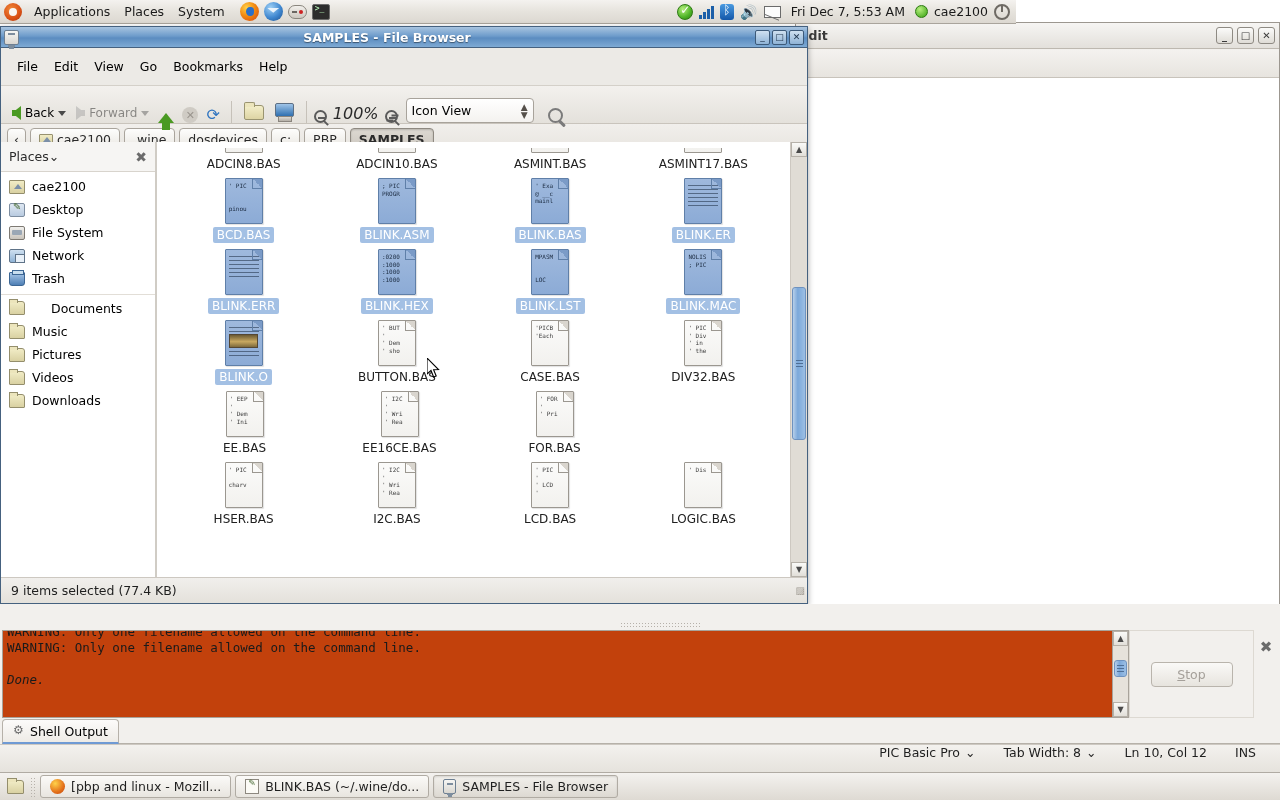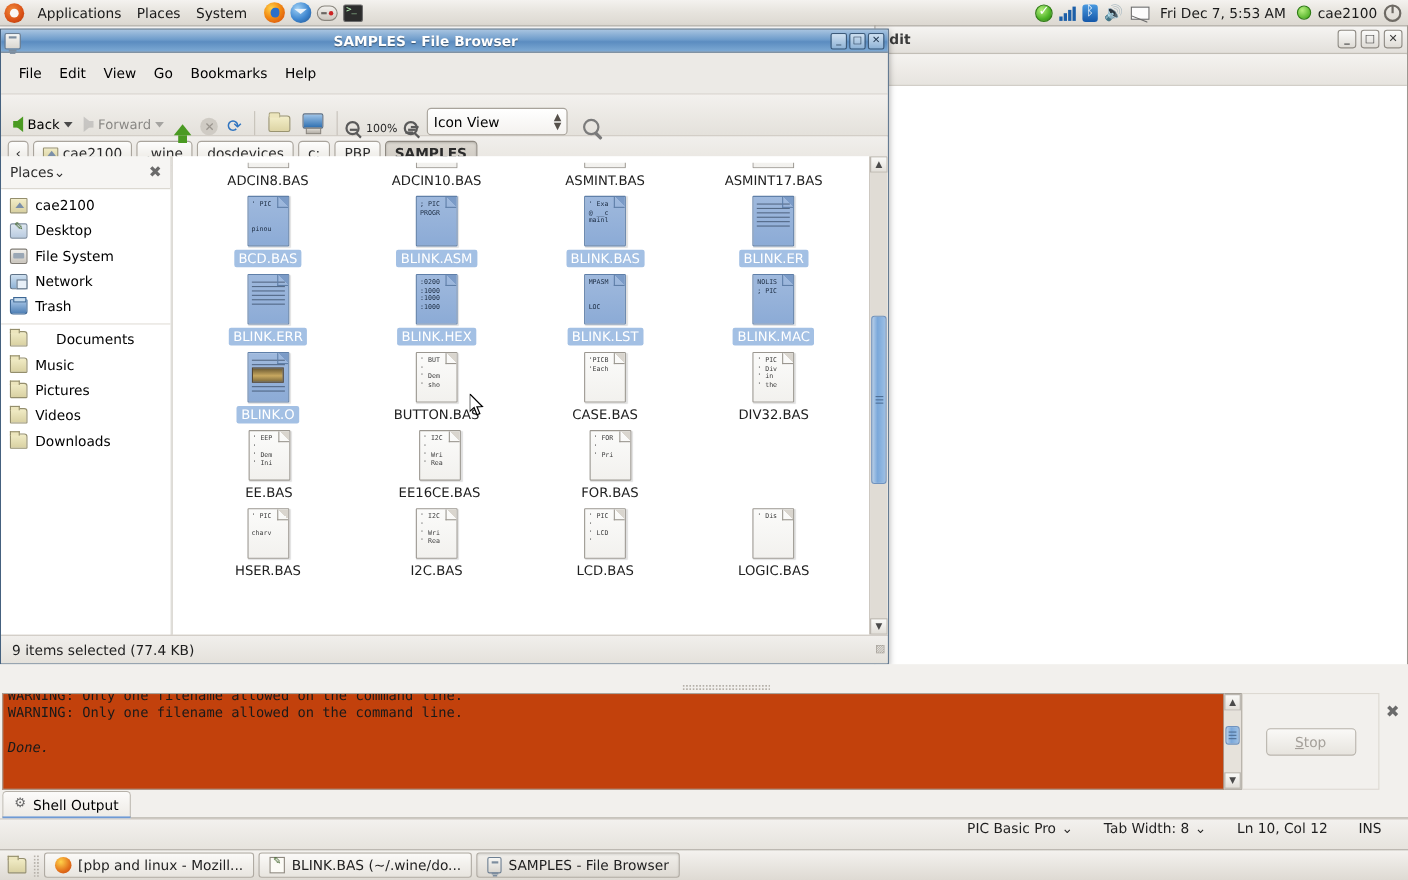--- a/index.html
+++ b/index.html
@@ -7,21 +7,21 @@
     width: 1280px; height: 800px;
     font-family: "DejaVu Sans", sans-serif;
     font-size: 12px;
     overflow: hidden;
     background: #ffffff;
   }
   #root { position: relative; width: 1280px; height: 800px; }
 
   
   .panel {
-    position: absolute; left: 0; top: 0; width: 1280px; height: 24px;
+    position: absolute; left: 0; top: 0; width: 1016px; height: 24px;
     background: linear-gradient(to bottom, #f4f2ef 0%, #e6e3dd 50%, #dcd8d1 100%);
     border-bottom: 1px solid #a9a49c;
     display: flex; align-items: center; font-size: 12.5px; color: #1a1a1a;
   }
   .panel-left { display: flex; align-items: center; gap: 0; padding-left: 4px; }
   .ubu-logo {
     width: 18px; height: 18px; border-radius: 50%;
     background: radial-gradient(circle at 40% 35%, #f08a3c 0%, #d94f15 60%, #a63a0d 100%);
     position: relative; margin-right: 5px;
   }
@@ -237,21 +237,21 @@
     width: 13px; height: 13px; border: 2px solid #5a5a5a; border-radius: 50%; position: relative;
   }
   .mag::after {
     content:""; position:absolute; right:-4px; bottom:-3px; width:6px; height:2px;
     background:#5a5a5a; transform: rotate(45deg);
   }
   .mag.plus::before, .mag.minus::before {
     content:""; position:absolute; left:2px; top:4.5px; width:7px; height:2px; background:#5a5a5a;
   }
   .mag.plus::before { box-shadow: 2.5px -2.5px 0 0 #5a5a5a, -2.5px 2.5px 0 0 #5a5a5a; }
-  .zoom-pct { font-size: 10px; margin: 0 6px; color: #2a2a2a; }
+  .zoom-pct { font-size: 16px; margin: 0 6px; color: #2a2a2a; font-style: italic; }
   .combo {
     width: 128px; height: 25px; border: 1px solid #a8a39b; border-radius: 4px;
     background: linear-gradient(to bottom,#ffffff,#f4f2ef);
     display: flex; align-items: center; padding: 0 5px; font-size: 12.5px; margin-left: 8px;
   }
   .combo-arrows { margin-left: auto; font-size: 9px; line-height: 8px; color: #55504a; text-align:center;}
   .search-ic {
     width: 15px; height: 15px; border: 2px solid #7b7b7b; border-radius: 50%;
     position: relative; margin-left: 14px;
   }

